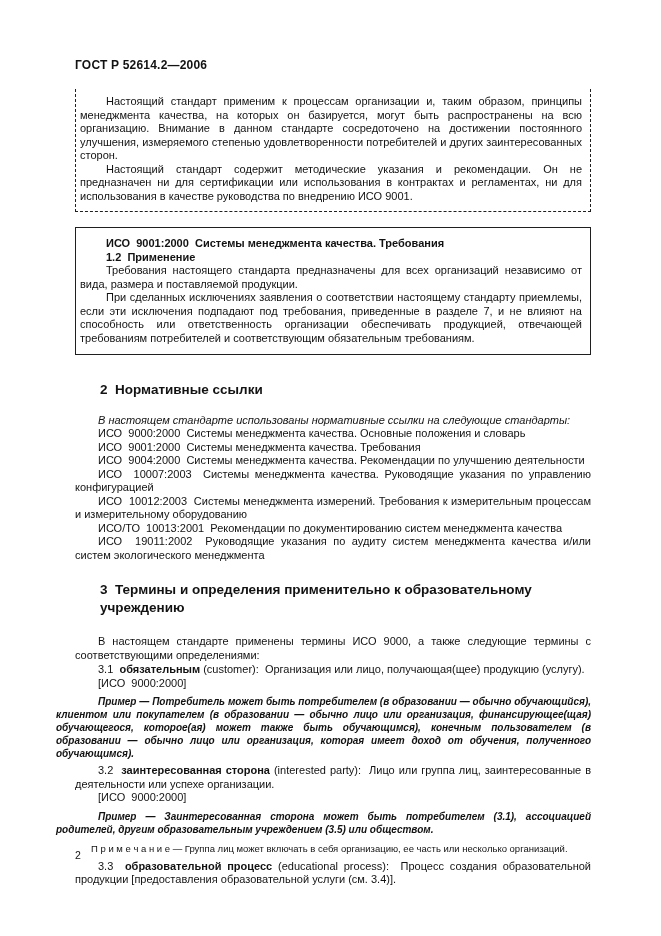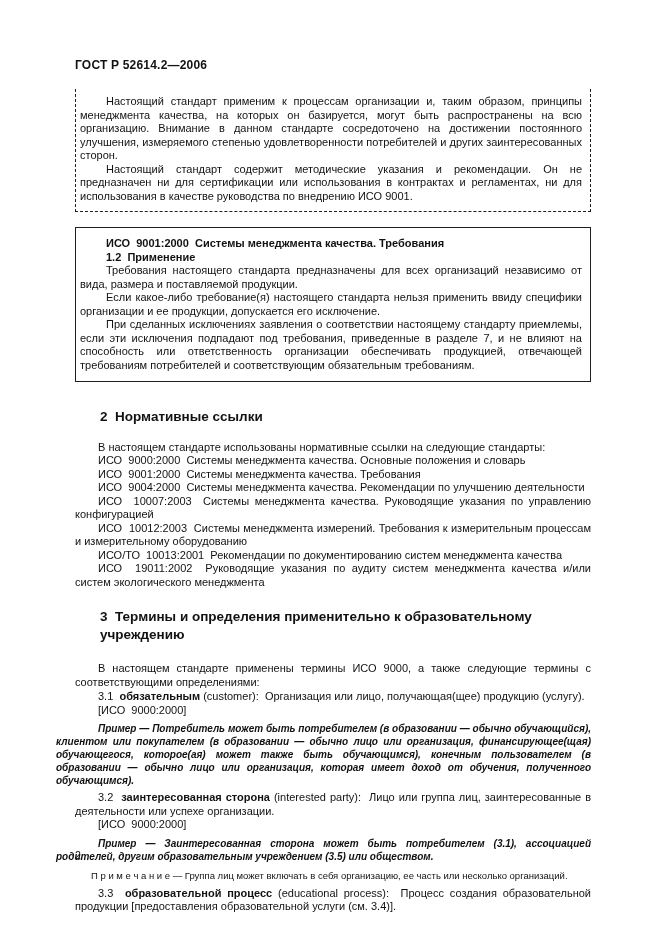--- a/index.html
+++ b/index.html
@@ -52,21 +52,21 @@
     text-indent: 0;
     text-align: left;
   }
   .section-title {
     margin: 26px 0 0 25px;
     font-size: 13.5px;
     font-weight: bold;
     line-height: 17.5px;
   }
   .section-title.wrap { max-width: 468px; margin-top: 19px; }
-  .sec2-intro { margin-top: 15px; text-indent: 23px; }
+  .sec2-intro { margin-top: 15px; text-indent: 23px; font-style: italic; }
   .ref-p { text-indent: 23px; }
   .terms-intro { margin-top: 19px; text-indent: 23px; }
   .term-p { margin-top: 1px; text-indent: 23px; }
   .term-p b { font-weight: bold; }
   .source-p { text-indent: 23px; }
   .example-p {
     margin: 5px 0 4px -19px;
     font-size: 10px;
     font-weight: bold;
     font-style: italic;
@@ -97,21 +97,20 @@
 
   <div class="intro-box">
     <p>Настоящий стандарт применим к процессам организации и, таким образом, принципы менеджмента качества, на которых он базируется, могут быть распространены на всю организацию. Внимание в данном стандарте сосредоточено на достижении постоянного улучшения, измеряемого степенью удовлетворенности потребителей и других заинтересованных сторон.</p>
     <p>Настоящий стандарт содержит методические указания и рекомендации. Он не предназначен ни для сертификации или использования в контрактах и регламентах, ни для использования в качестве руководства по внедрению ИСО 9001.</p>
   </div>
 
   <div class="iso-box">
     <p class="iso-box-title pre">ИСО  9001:2000  Системы менеджмента качества. Требования</p>
     <p class="iso-box-heading pre">1.2  Применение</p>
     <p>Требования настоящего стандарта предназначены для всех организаций независимо от вида, размера и поставляемой продукции.</p>
-    <p>Если какое-либо требование(я) настоящего стандарта нельзя применить ввиду специфики организации и ее продукции, допускается его исключение.</p>
     <p>При сделанных исключениях заявления о соответствии настоящему стандарту приемлемы, если эти исключения подпадают под требования, приведенные в разделе 7, и не влияют на способность или ответственность организации обеспечивать продукцией, отвечающей требованиям потребителей и соответствующим обязательным требованиям.</p>
   </div>
 
   <div class="section-title pre">2  Нормативные ссылки</div>
   <p class="body-p sec2-intro">В настоящем стандарте использованы нормативные ссылки на следующие стандарты:</p>
   <p class="body-p ref-p pre">ИСО  9000:2000  Системы менеджмента качества. Основные положения и словарь</p>
   <p class="body-p ref-p pre">ИСО  9001:2000  Системы менеджмента качества. Требования</p>
   <p class="body-p ref-p pre">ИСО  9004:2000  Системы менеджмента качества. Рекомендации по улучшению деятельности</p>
   <p class="body-p ref-p pre">ИСО  10007:2003  Системы менеджмента качества. Руководящие указания по управлению конфигурацией</p>
   <p class="body-p ref-p pre">ИСО  10012:2003  Системы менеджмента измерений. Требования к измерительным процессам и измерительному оборудованию</p>

